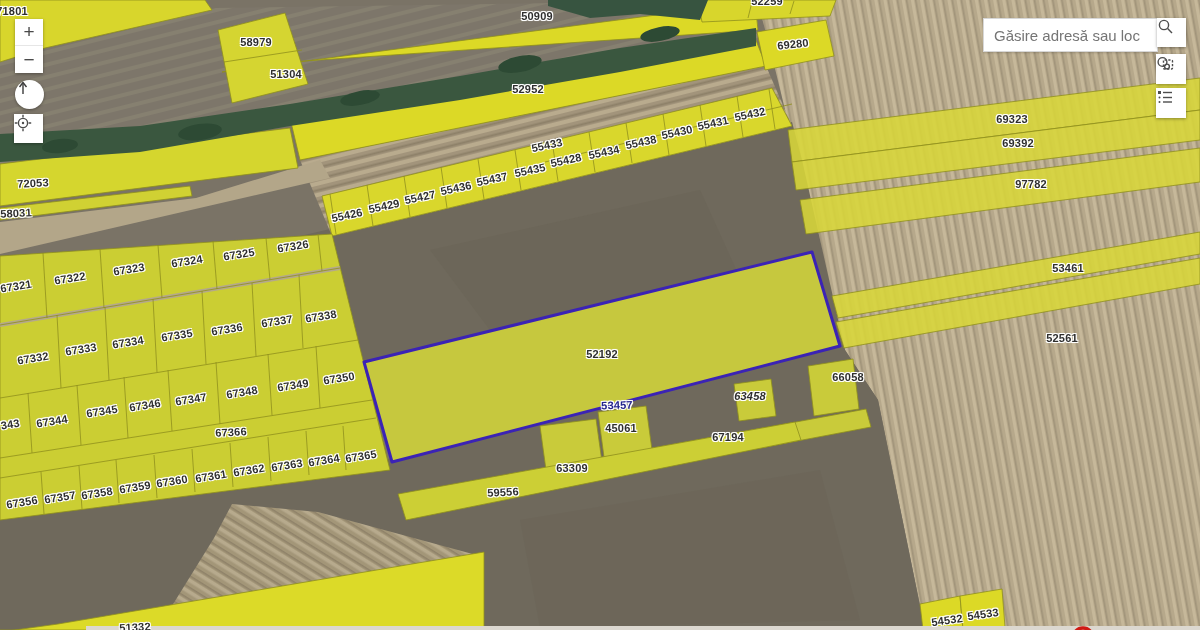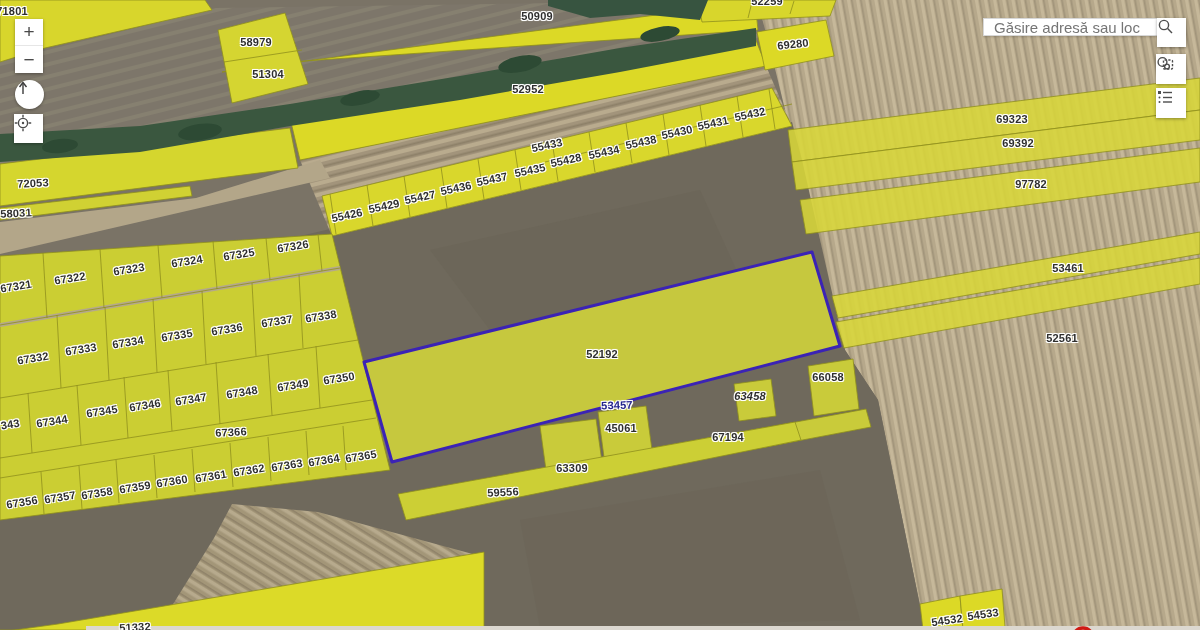--- a/index.html
+++ b/index.html
@@ -14,21 +14,21 @@
   
   .btn{position:absolute;background:#fff;display:flex;align-items:center;justify-content:center;
        box-shadow:0 1px 3px rgba(0,0,0,.35);cursor:pointer;color:#4a4a4a;box-sizing:border-box;}
   .zoom-panel{position:absolute;left:15px;top:19px;width:28px;box-shadow:0 1px 3px rgba(0,0,0,.35);}
   .zoom-panel .zbtn{position:relative;width:28px;height:27px;background:#fff;display:flex;align-items:center;
        justify-content:center;font-size:19px;font-weight:normal;color:#4a4a4a;cursor:pointer;box-sizing:border-box;}
   .zoom-panel .zbtn:first-child{border-bottom:1px solid #e6e6e6;}
   .round{border-radius:50%;}
   .search-input{position:absolute;left:983px;top:18px;width:175px;height:18px;box-sizing:border-box;
        border:1px solid #d7d7d7;background:#fff;font-family:"Liberation Sans",sans-serif;font-size:15px;
-       color:#333;padding:0 10px;outline:none;box-shadow:0 1px 2px rgba(0,0,0,.18);}
+       color:#333;padding:16px 10px;outline:none;box-shadow:0 1px 2px rgba(0,0,0,.18);}
   .search-input::placeholder{color:#757575;opacity:1;}
   .ico{stroke:#4d4d4d;fill:none;stroke-width:1.4;}
 </style>
 </head>
 <body>
 
 <div class="viewport">
 
   <svg width="1200" height="630" viewBox="0 0 1200 630">
     <defs>
@@ -174,21 +174,21 @@
     <rect x="86" y="626" width="1114" height="4" fill="#dcd8d0"></rect>
     <g>
       <circle cx="1083" cy="638" r="10" fill="#f4ded6" stroke="#cf1a14" stroke-width="3.5"></circle>
       <circle cx="1083" cy="638" r="3" fill="#cf1a14"></circle>
     </g>
   </svg>
 
   <div class="label-layer">
       <span class="plabel" style="left: 12px; top: 11px; transform: translate(-50%, -50%) rotate(0deg);">71801</span>
       <span class="plabel" style="left: 256px; top: 42px; transform: translate(-50%, -50%) rotate(0deg);">58979</span>
-      <span class="plabel" style="left: 264px; top: 74px; transform: translate(-50%, -50%) rotate(0deg); padding-left: 8px;">51304</span>
+      <span class="plabel" style="left: 282px; top: 74px; transform: translate(-50%, -50%) rotate(0deg); padding-left: 8px;">51304</span>
       <span class="plabel" style="left: 537px; top: 16px; transform: translate(-50%, -50%) rotate(0deg);">50909</span>
       <span class="plabel" style="left: 767px; top: 1px; transform: translate(-50%, -50%) rotate(0deg);">52259</span>
       <span class="plabel" style="left: 528px; top: 89px; transform: translate(-50%, -50%) rotate(0deg);">52952</span>
       <span class="plabel" style="left: 793px; top: 44px; transform: translate(-50%, -50%) rotate(-6deg);">69280</span>
       <span class="plabel" style="left: 33px; top: 183px; transform: translate(-50%, -50%) rotate(-3deg);">72053</span>
       <span class="plabel" style="left: 16px; top: 213px; transform: translate(-50%, -50%) rotate(-3deg);">58031</span>
       <span class="plabel" style="left: 347px; top: 215px; transform: translate(-50%, -50%) rotate(-12deg);">55426</span>
       <span class="plabel" style="left: 384px; top: 206px; transform: translate(-50%, -50%) rotate(-12deg);">55429</span>
       <span class="plabel" style="left: 420px; top: 197px; transform: translate(-50%, -50%) rotate(-12deg);">55427</span>
       <span class="plabel" style="left: 456px; top: 188px; transform: translate(-50%, -50%) rotate(-12deg);">55436</span>
@@ -236,21 +236,21 @@
       <span class="plabel" style="left: 211px; top: 476px; transform: translate(-50%, -50%) rotate(-9deg);">67361</span>
       <span class="plabel" style="left: 249px; top: 470px; transform: translate(-50%, -50%) rotate(-9deg);">67362</span>
       <span class="plabel" style="left: 287px; top: 465px; transform: translate(-50%, -50%) rotate(-9deg);">67363</span>
       <span class="plabel" style="left: 324px; top: 460px; transform: translate(-50%, -50%) rotate(-9deg);">67364</span>
       <span class="plabel" style="left: 361px; top: 456px; transform: translate(-50%, -50%) rotate(-9deg);">67365</span>
       <span class="plabel" style="left: 602px; top: 354px; transform: translate(-50%, -50%) rotate(0deg);">52192</span>
       <span class="plabel blue" style="left: 617px; top: 405px; transform: translate(-50%, -50%) rotate(-2deg);">53457</span>
       <span class="plabel" style="left: 572px; top: 441px; transform: translate(-50%, -50%) rotate(0deg); margin-top: 27px;">63309</span>
       <span class="plabel" style="left: 621px; top: 428px; transform: translate(-50%, -50%) rotate(0deg);">45061</span>
       <span class="plabel" style="left: 750px; top: 396px; transform: translate(-50%, -50%) rotate(0deg); font-style: italic;">63458</span>
-      <span class="plabel" style="left: 828px; top: 377px; transform: translate(-50%, -50%) rotate(0deg); text-align: right;">66058</span>
+      <span class="plabel" style="left: 848px; top: 377px; transform: translate(-50%, -50%) rotate(0deg); text-align: right;">66058</span>
       <span class="plabel" style="left: 728px; top: 437px; transform: translate(-50%, -50%) rotate(0deg);">67194</span>
       <span class="plabel" style="left: 503px; top: 492px; transform: translate(-50%, -50%) rotate(-3deg);">59556</span>
       <span class="plabel" style="left: 135px; top: 627px; transform: translate(-50%, -50%) rotate(-3deg);">51332</span>
       <span class="plabel" style="left: 947px; top: 620px; transform: translate(-50%, -50%) rotate(-8deg);">54532</span>
       <span class="plabel" style="left: 983px; top: 614px; transform: translate(-50%, -50%) rotate(-8deg);">54533</span>
     </div>
 
   <div class="zoom-panel">
     <div class="zbtn">+</div>
     <div class="zbtn">−</div>

